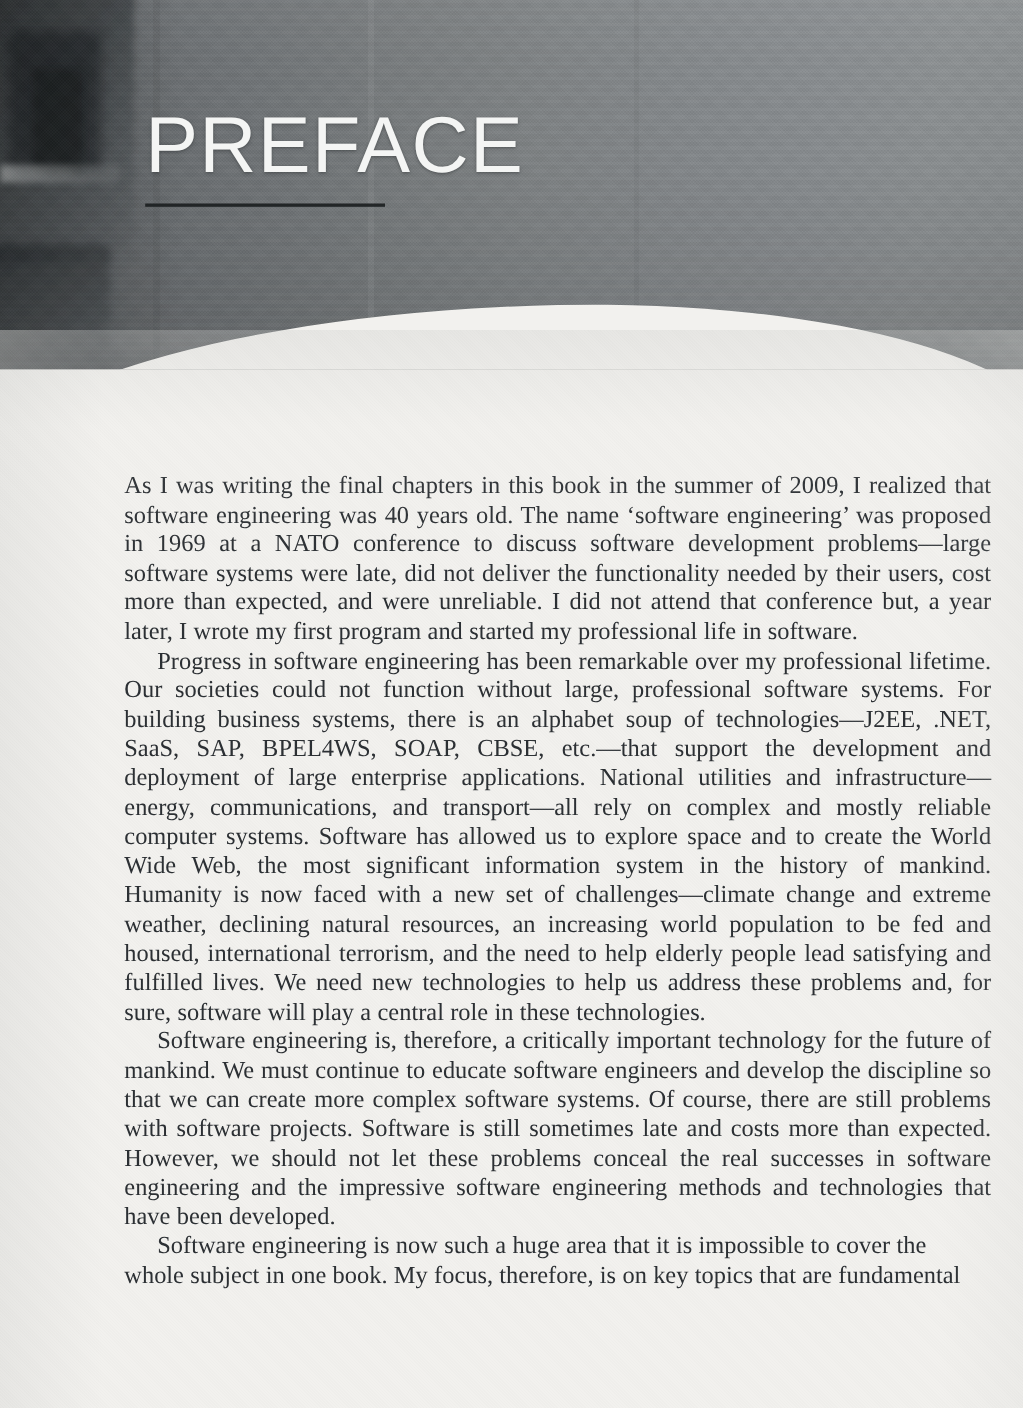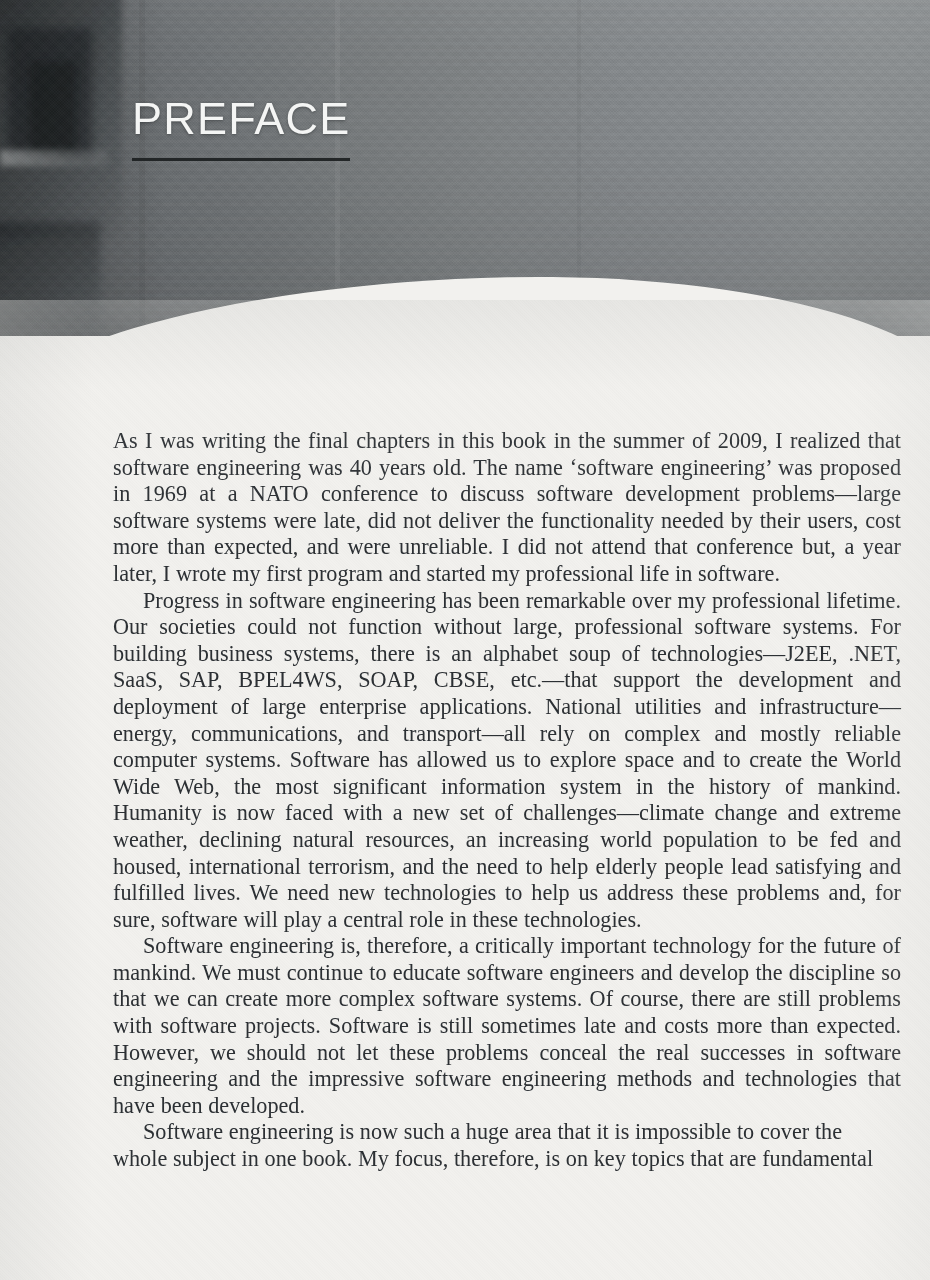--- a/index.html
+++ b/index.html
@@ -157,21 +157,21 @@
   
   .title-block {
     position: absolute;
     left: 132px;
     top: 96px;
     z-index: 5;
   }
   .chapter-title {
     font-family: "Liberation Sans", "DejaVu Sans", sans-serif;
     font-weight: 300;
-    font-size: 45px;
+    font-size: 72px;
     letter-spacing: 1.2px;
     line-height: 1;
     color: #f4f5f4;
     margin: 0;
     text-shadow: 0 1px 3px rgba(40,44,46,0.55);
     white-space: nowrap;
   }
   .title-rule {
     width: 218px;
     height: 3px;

